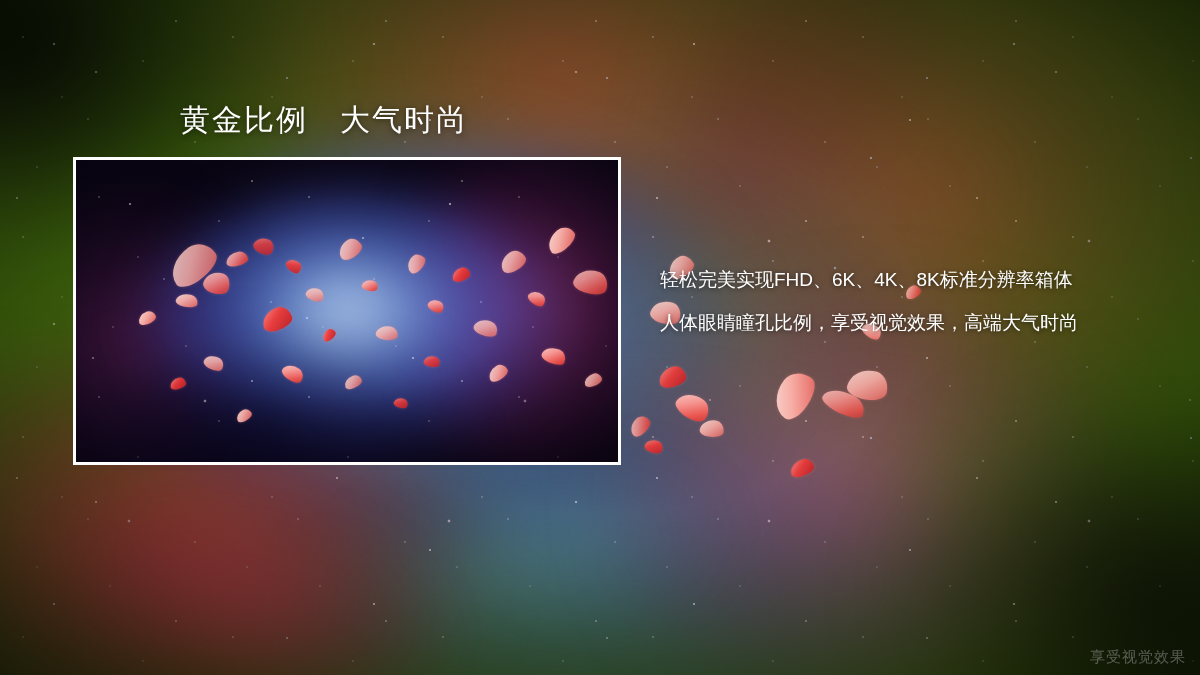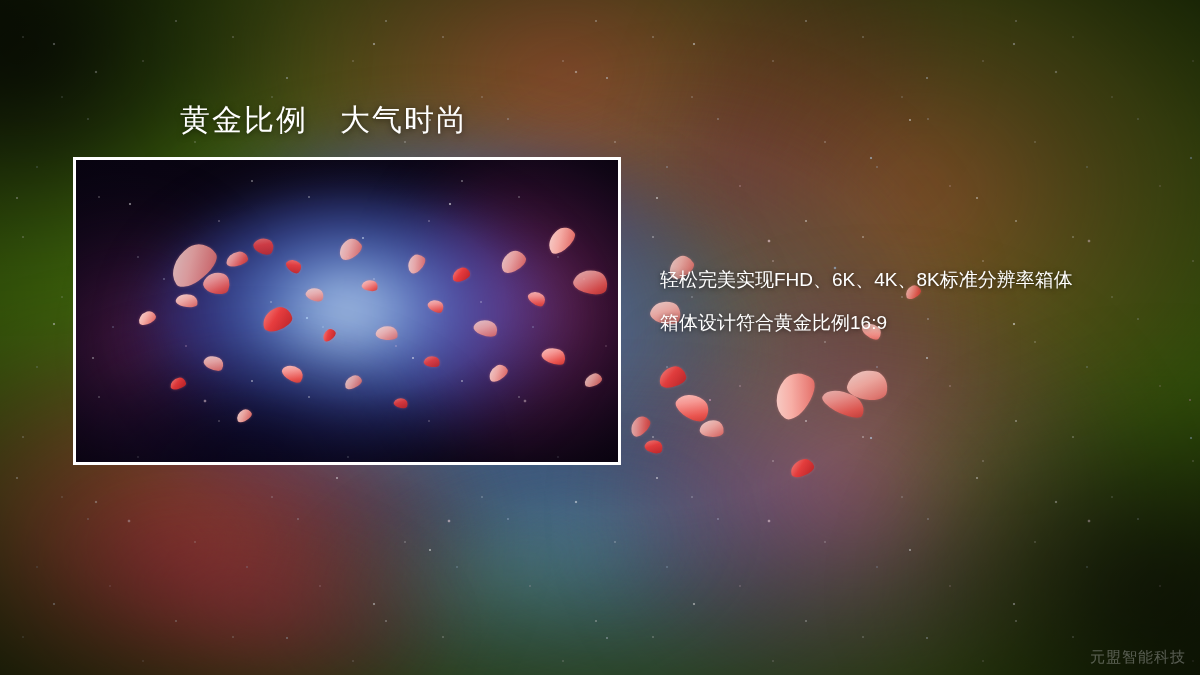--- a/index.html
+++ b/index.html
@@ -289,18 +289,18 @@
         <div class="petal pale" style="left: 412px; top: 206px; width: 20px; height: 14px; transform: rotate(-30deg); opacity: 0.91;"></div>
         <div class="petal" style="left: 466px; top: 188px; width: 24px; height: 16px; transform: rotate(24deg); opacity: 0.95;"></div>
         <div class="petal pale" style="left: 508px; top: 214px; width: 18px; height: 12px; transform: rotate(-18deg); opacity: 0.82;"></div>
         <div class="petal deep" style="left: 318px; top: 238px; width: 14px; height: 10px; transform: rotate(20deg); opacity: 0.86;"></div>
         <div class="petal pale" style="left: 160px; top: 250px; width: 16px; height: 11px; transform: rotate(-26deg); opacity: 0.91;"></div>
       </div>
   </div>
 
   <div id="body-text">
     <div class="line">轻松完美实现FHD、6K、4K、8K标准分辨率箱体</div>
-    <div class="line">箱体设计符合黄金比例16:9</div>
+    <div class="line">人体眼睛瞳孔比例，享受视觉效果，高端大气时尚</div>
   </div>
 
-  <div id="watermark">元盟智能科技</div>
+  <div id="watermark">享受视觉效果</div>
 
 </div>
 
 </body></html>

